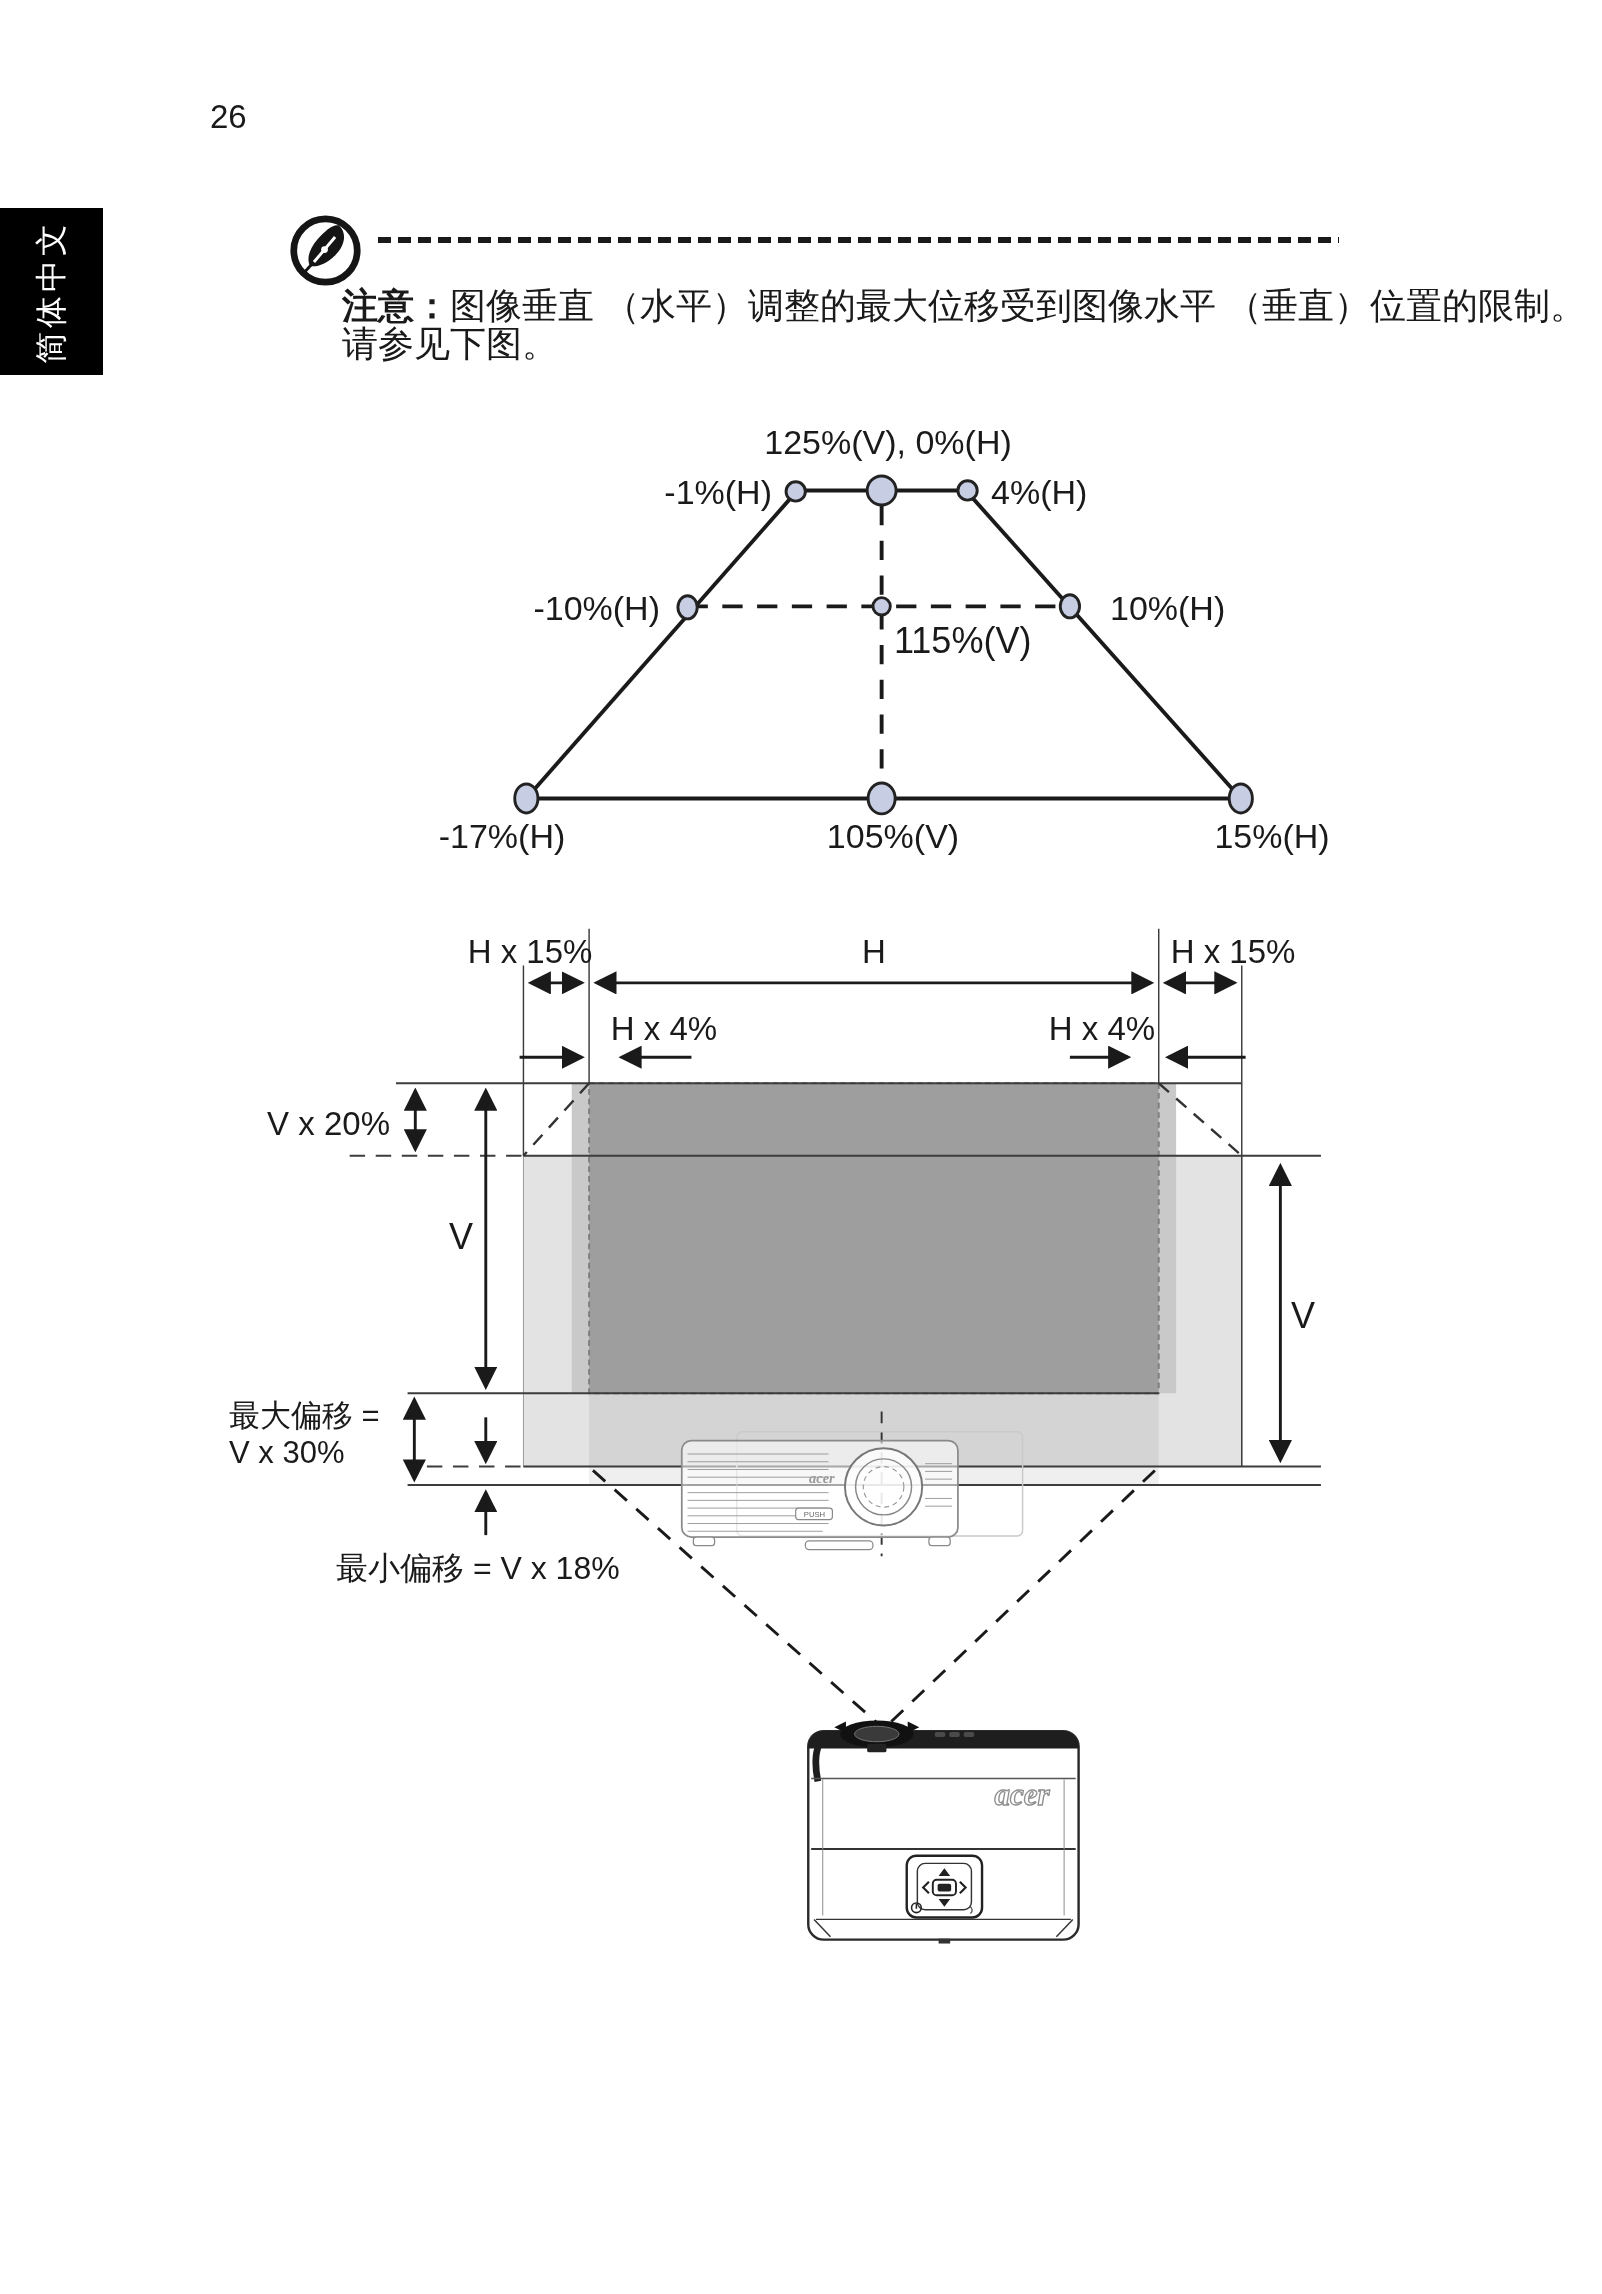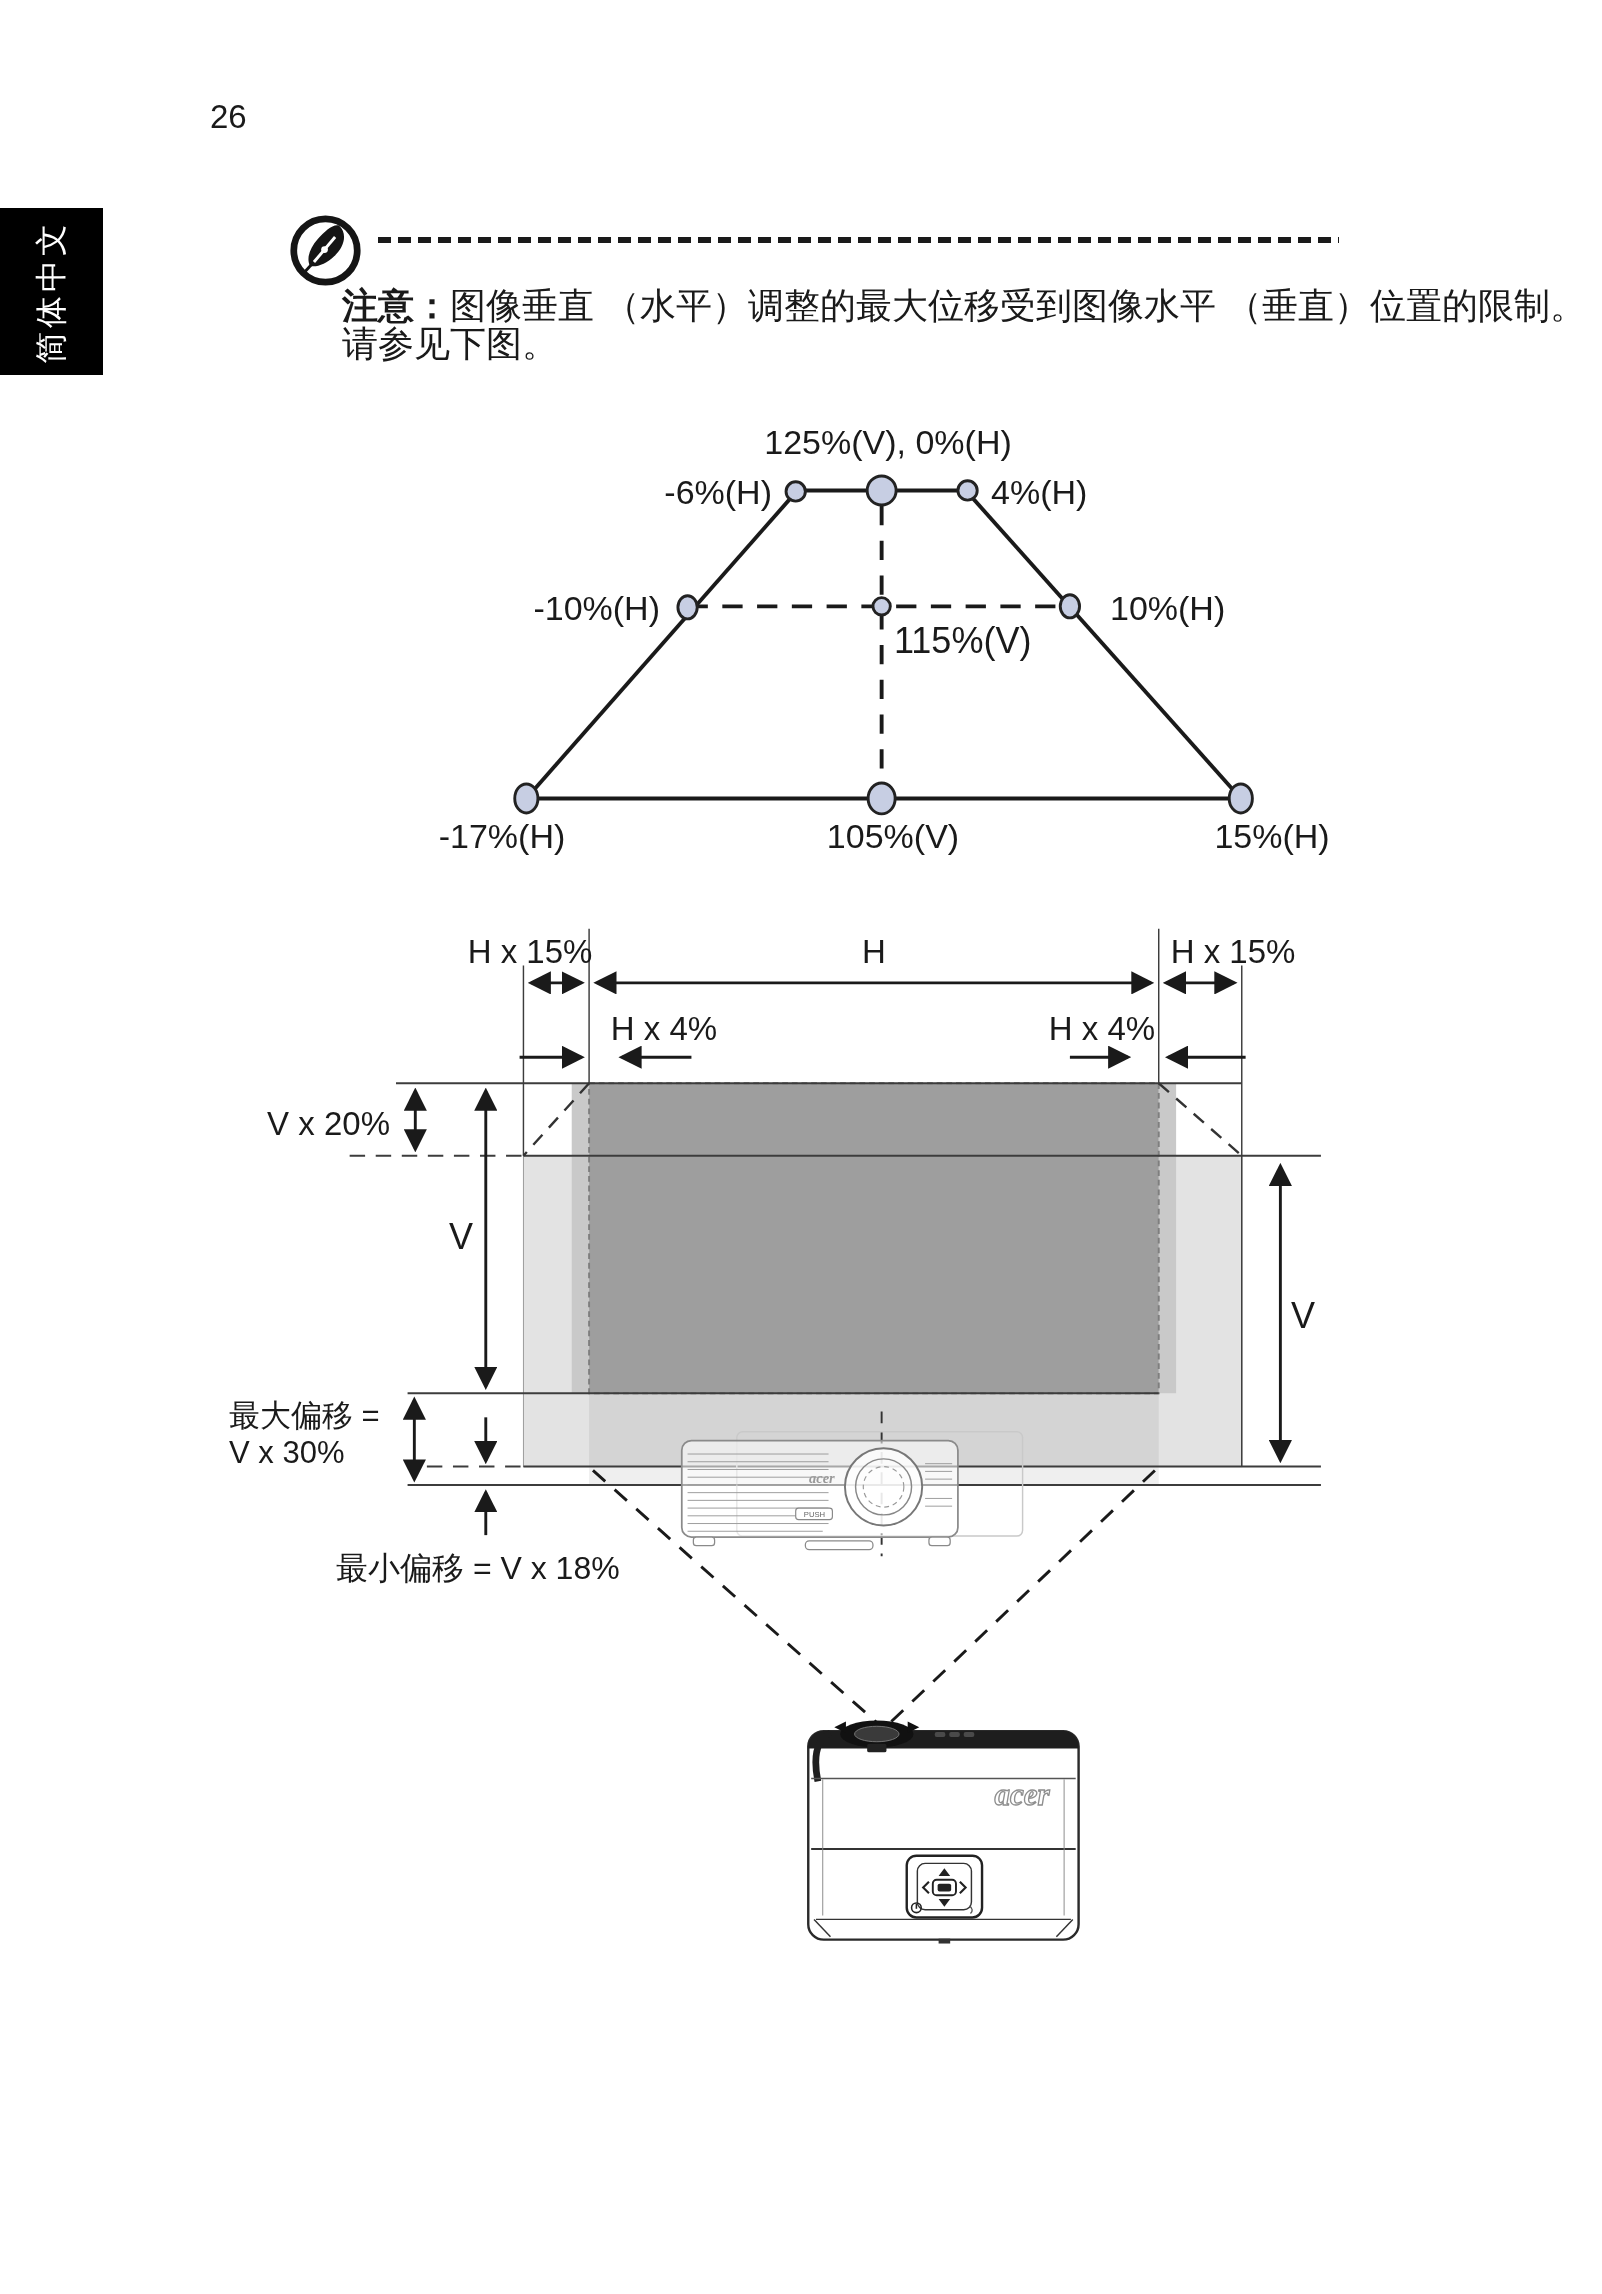--- a/index.html
+++ b/index.html
@@ -194,21 +194,21 @@
     <g stroke="#d9d9d9" stroke-width="5" fill="#fdfdfd">
       <ellipse cx="1328" cy="2172" rx="15" ry="21" transform="rotate(-22 1328 2172)"></ellipse>
       <ellipse cx="1358" cy="2155" rx="15" ry="20"></ellipse>
       <ellipse cx="1389" cy="2157" rx="15" ry="20" transform="rotate(14 1389 2157)"></ellipse>
       <ellipse cx="1412" cy="2184" rx="13" ry="18" transform="rotate(34 1412 2184)"></ellipse>
       <path d="M1332,2238 C1320,2218 1330,2196 1352,2188 C1372,2181 1394,2190 1402,2208 C1410,2226 1402,2244 1384,2250 C1366,2256 1342,2254 1332,2238 Z"></path>
     </g>
   </svg>
 
   <div class="lbl cx" style="left:888px;top:423px;font-size:34px;">125%(V), 0%(H)</div>
-  <div class="lbl rx" style="left:772px;top:473px;font-size:34px;">-6%(H)</div>
+  <div class="lbl rx" style="left:772px;top:473px;font-size:34px;">-1%(H)</div>
   <div class="lbl" style="left:991px;top:473px;font-size:34px;">4%(H)</div>
   <div class="lbl rx" style="left:660px;top:589px;font-size:34px;">-10%(H)</div>
   <div class="lbl" style="left:1110px;top:589px;font-size:34px;">10%(H)</div>
   <div class="lbl" style="left:894px;top:620px;font-size:36px;">115%(V)</div>
   <div class="lbl cx" style="left:502px;top:817px;font-size:34px;">-17%(H)</div>
   <div class="lbl cx" style="left:893px;top:817px;font-size:34px;">105%(V)</div>
   <div class="lbl cx" style="left:1272px;top:817px;font-size:34px;">15%(H)</div>
 
   <div class="lbl cx" style="left:530px;top:933px;font-size:33px;">H x 15%</div>
   <div class="lbl cx" style="left:874px;top:933px;font-size:33px;">H</div>

